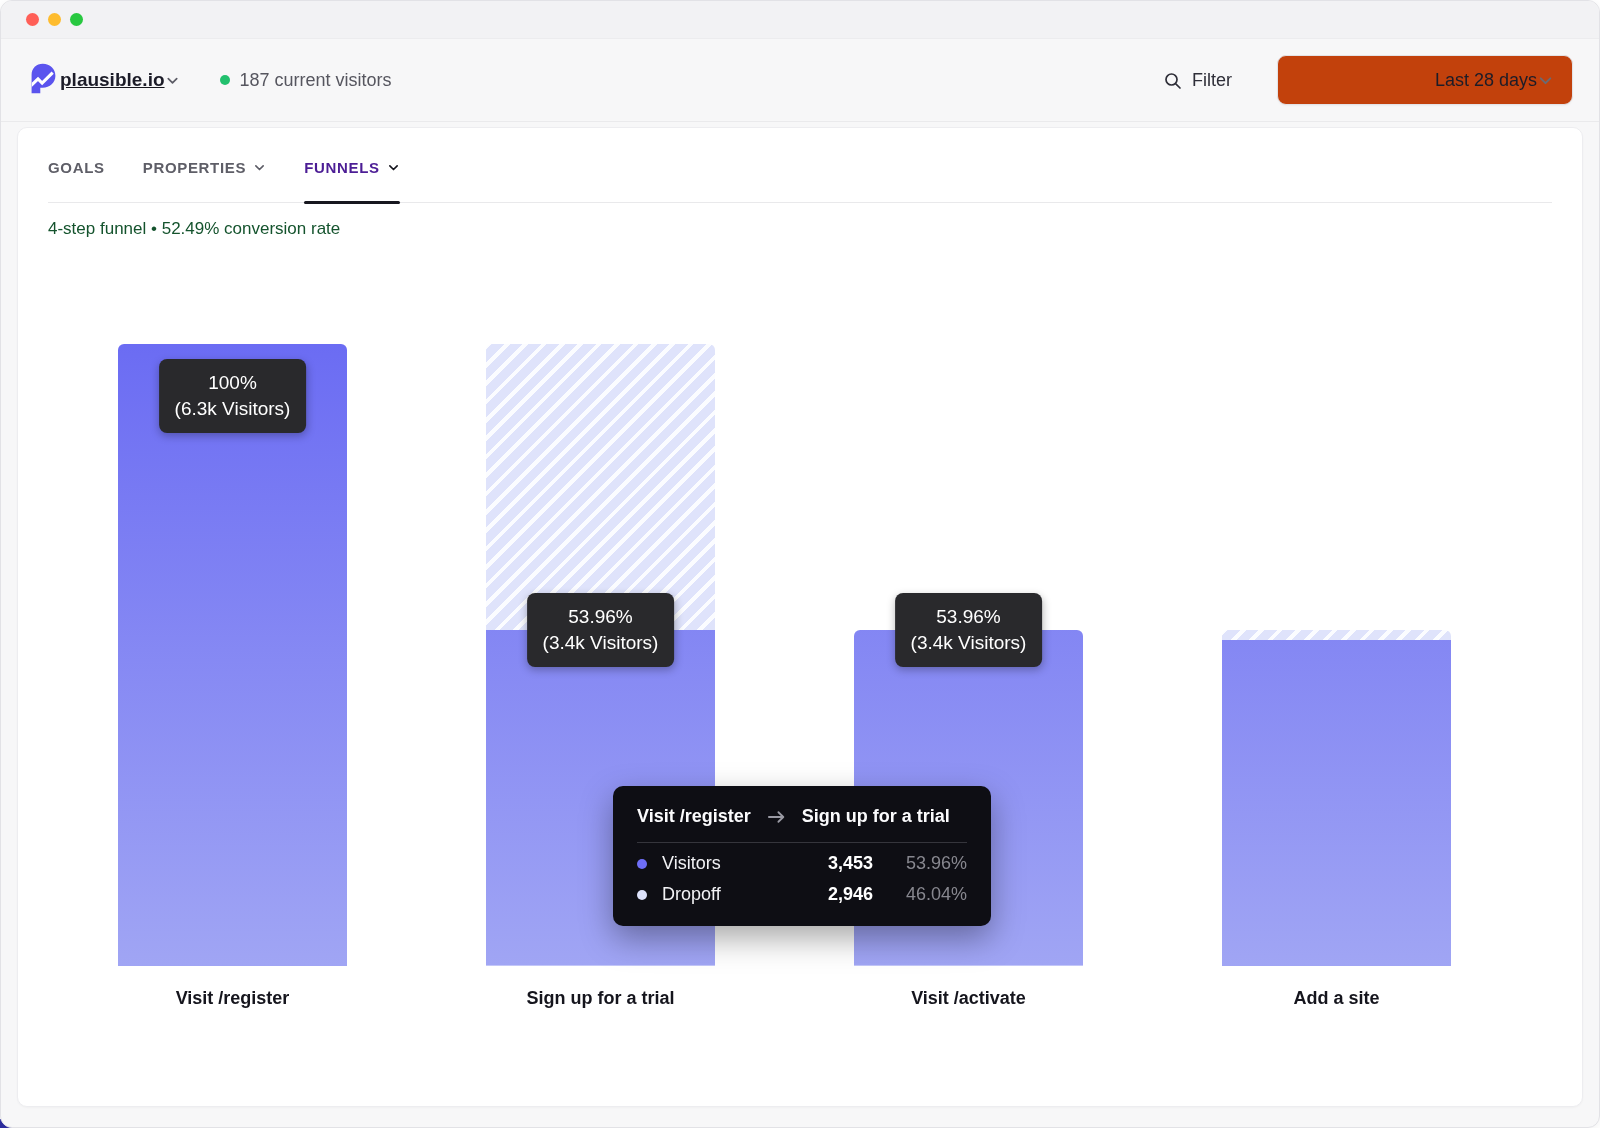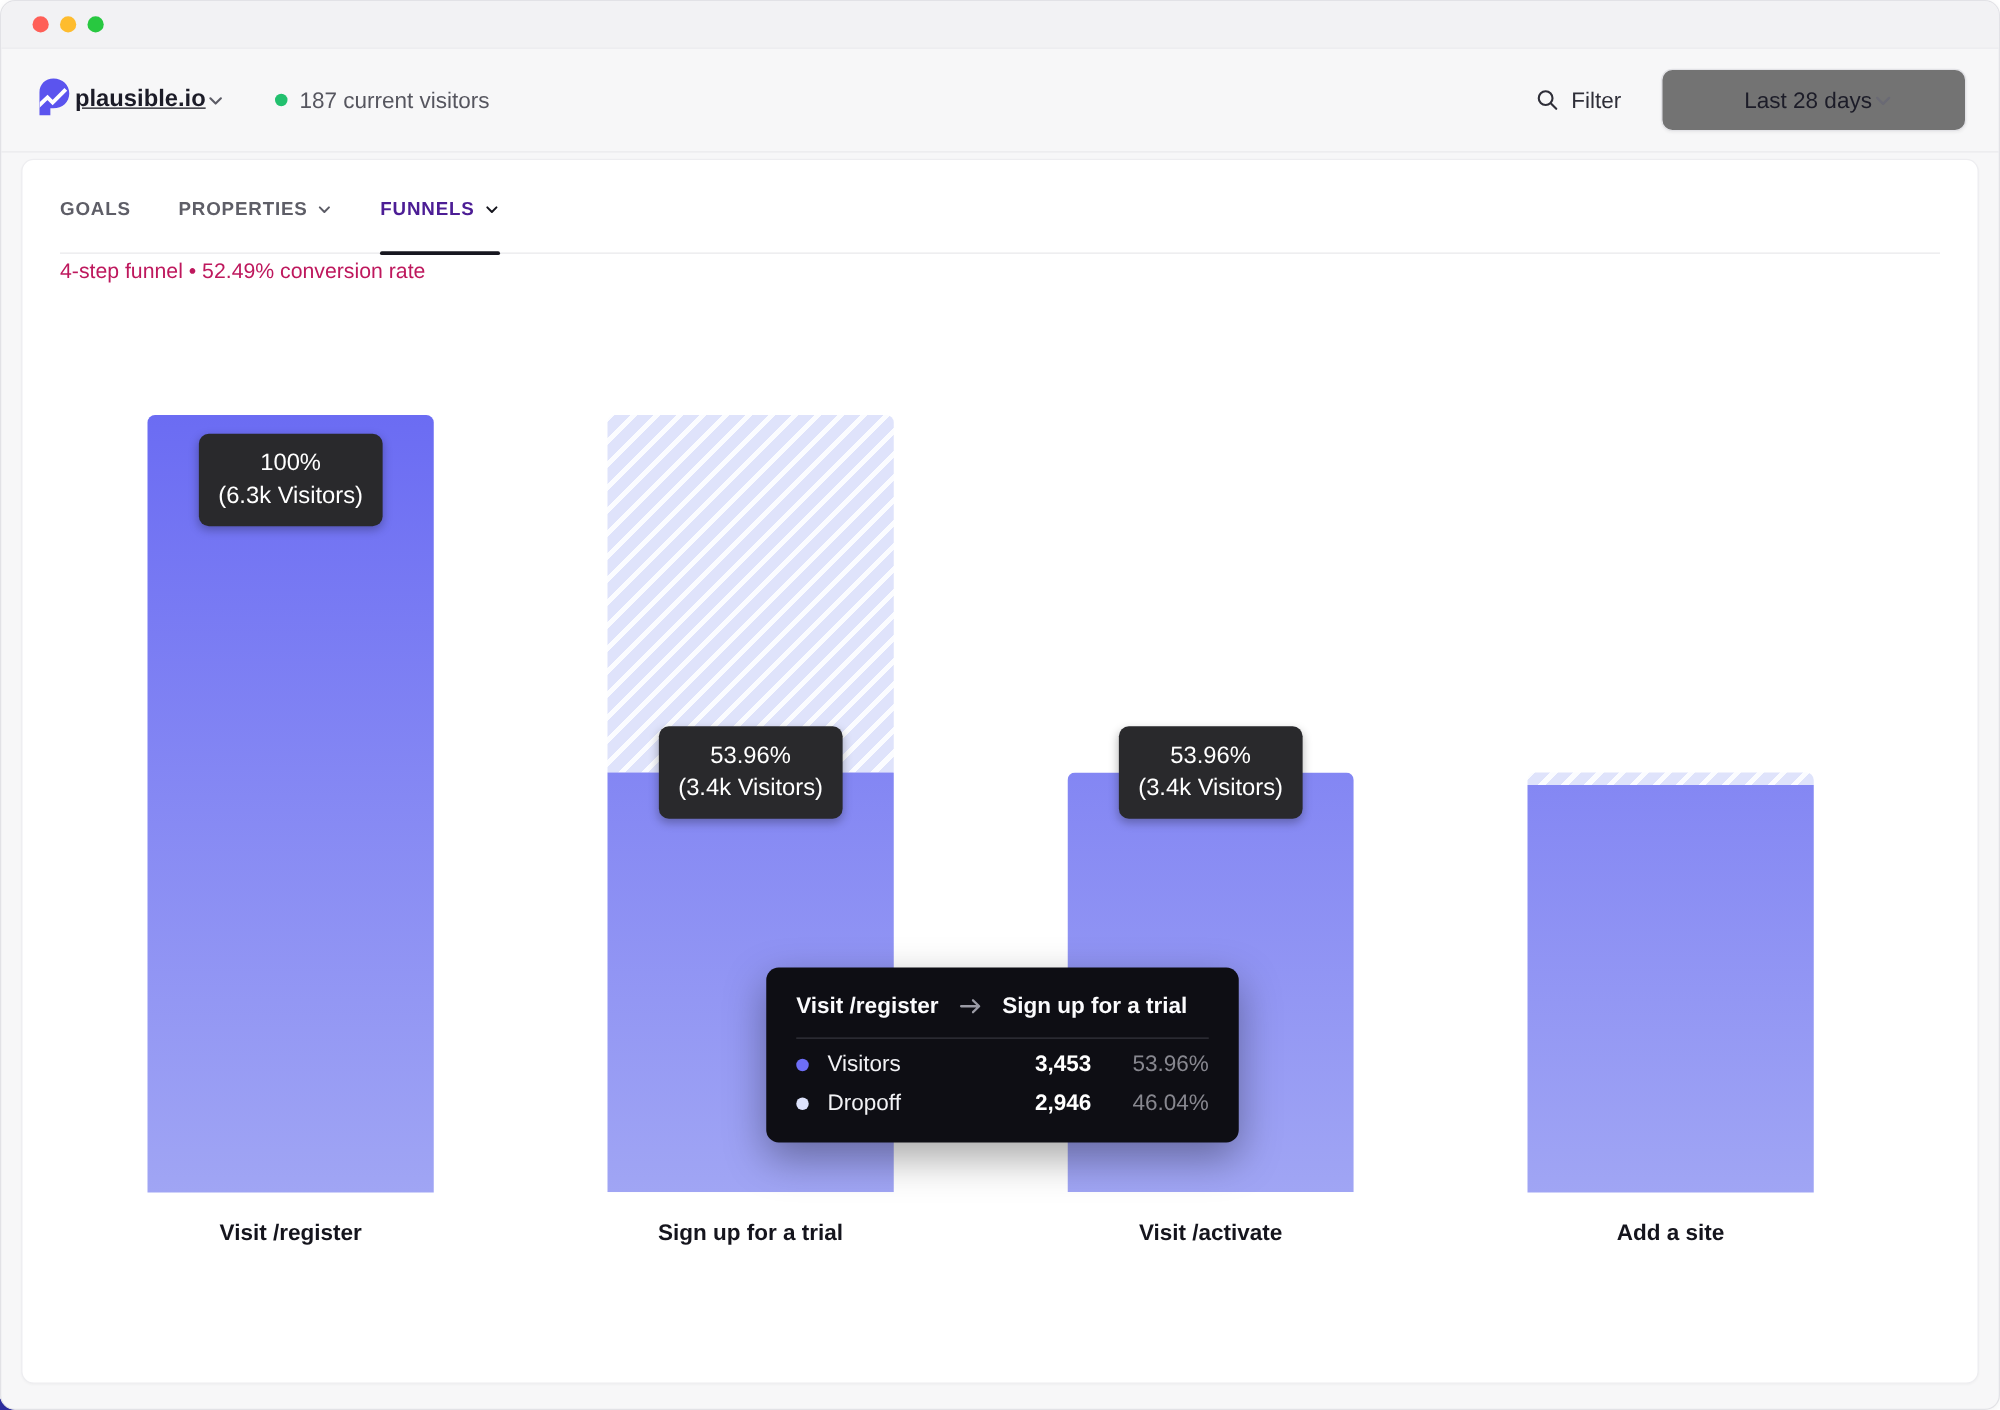--- a/index.html
+++ b/index.html
@@ -37,26 +37,26 @@
     height:83px; display:flex; align-items:center;
     padding:0 26px 0 26px; border-bottom:1px solid #eaeaec;
   }
   .site-picker { display:flex; align-items:center; cursor:pointer;text-decoration:underline; }
   .site-name { font-size:19px; font-weight:700; color:#1c1c28; }
   .chev { color:#5c5c66; display:flex; align-items:center; }
   .visitors { display:flex; align-items:center; gap:10px; margin-left:40px; }
   .visitors .dot { width:10px; height:10px; border-radius:50%; background:#22c06e; }
   .visitors span { font-size:18px; color:#56565f; }
   .header-spacer { flex:1; }
-  .filter { display:flex; align-items:center; gap:9px; margin-right:32px; cursor:pointer; }
+  .filter { display:flex; align-items:flex-end; gap:9px; margin-right:45px; cursor:pointer; }
   .filter span { font-size:18px; color:#2e2e38; }
   .datebox {
-    width:244px; height:50px; background:#737373;
+    width:296px; height:50px; background:#c2410c;
     border:1px solid #e3e3e7; border-radius:9px;
-    display:flex; align-items:center; justify-content:center;
+    display:flex; align-items:center; justify-content:flex-end;
     padding:0 18px 0 26px; cursor:pointer;
     box-shadow:0 1px 2px rgba(0,0,0,.04);
   }
   .datebox span { font-size:18px; font-weight:500; color:#1c1c28; }
 
   
   .card {
     position:absolute; left:16px; right:16px; top:126px; bottom:20px;
     background:#fff; border:1px solid #ededf0; border-radius:10px;
     box-shadow:0 1px 2px rgba(0,0,0,.03);
@@ -71,21 +71,21 @@
     font-size:15px; font-weight:700; letter-spacing:.045em; color:#5e5e67;
   }
   .tab.active { color:#4c1d95; }
   .tab.active::after {
     content:""; position:absolute; left:0; right:0; bottom:-2px;
     height:3px; background:#17171f; border-radius:2px;
   }
   .tab .chev svg { display:block; }
 
   .funnel-title { margin:14px 0 0; font-size:21px; font-weight:700; color:#15151d; }
-  .funnel-sub { margin:4px 0 0; font-size:17px; color:#be185d; }
+  .funnel-sub { margin:16px 0 0; font-size:17px; color:#14532d; }
 
   
   .chart { position:relative; margin-top:105px; height:676px; }
   .cols { display:flex; gap:139px; padding-left:100px; }
   .col { width:229px; flex:0 0 229px; }
   .plot { position:relative; height:622px; }
   .hatch {
     position:absolute; left:0; width:100%;
     background:repeating-linear-gradient(135deg, #fbfcff 0 4px, #dfe3fb 4px 13px);
     border-radius:6px 6px 0 0;

